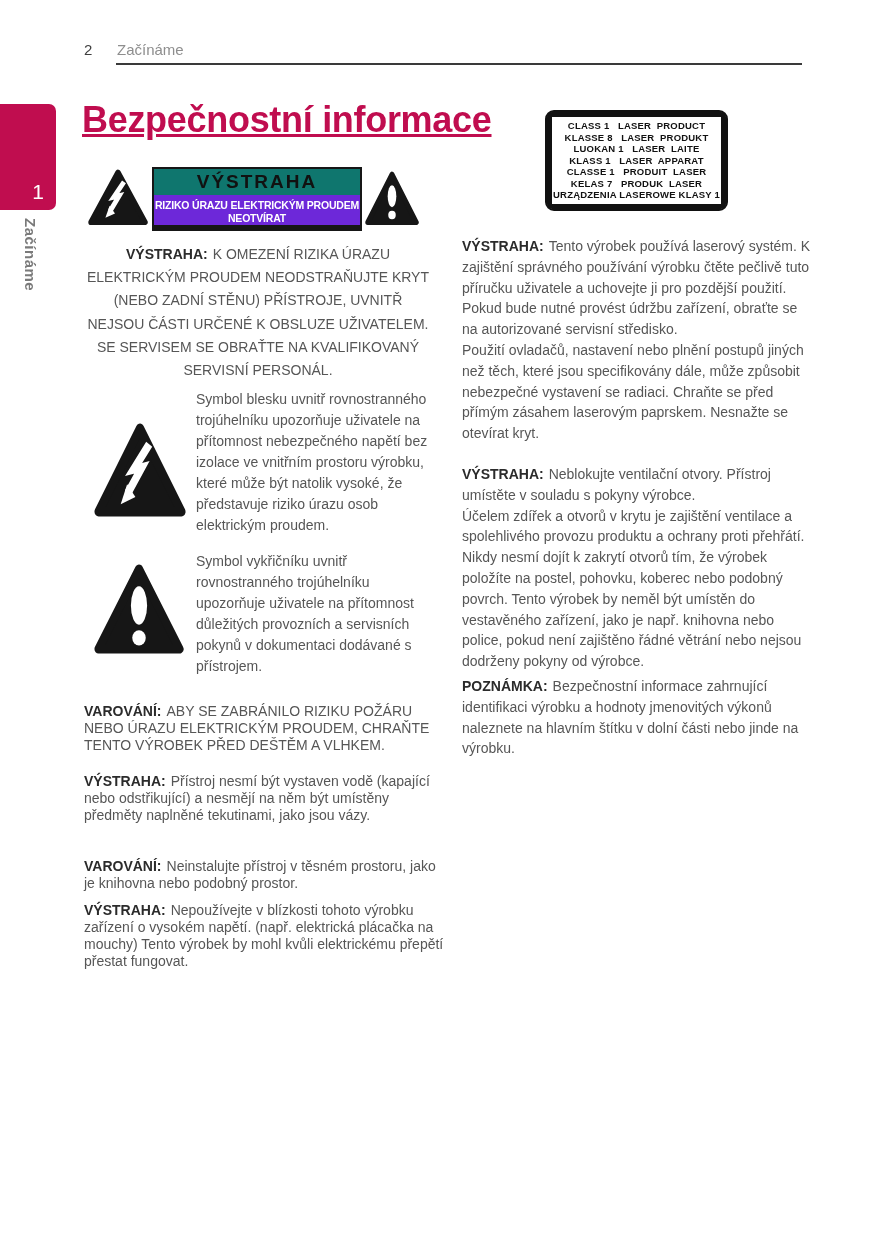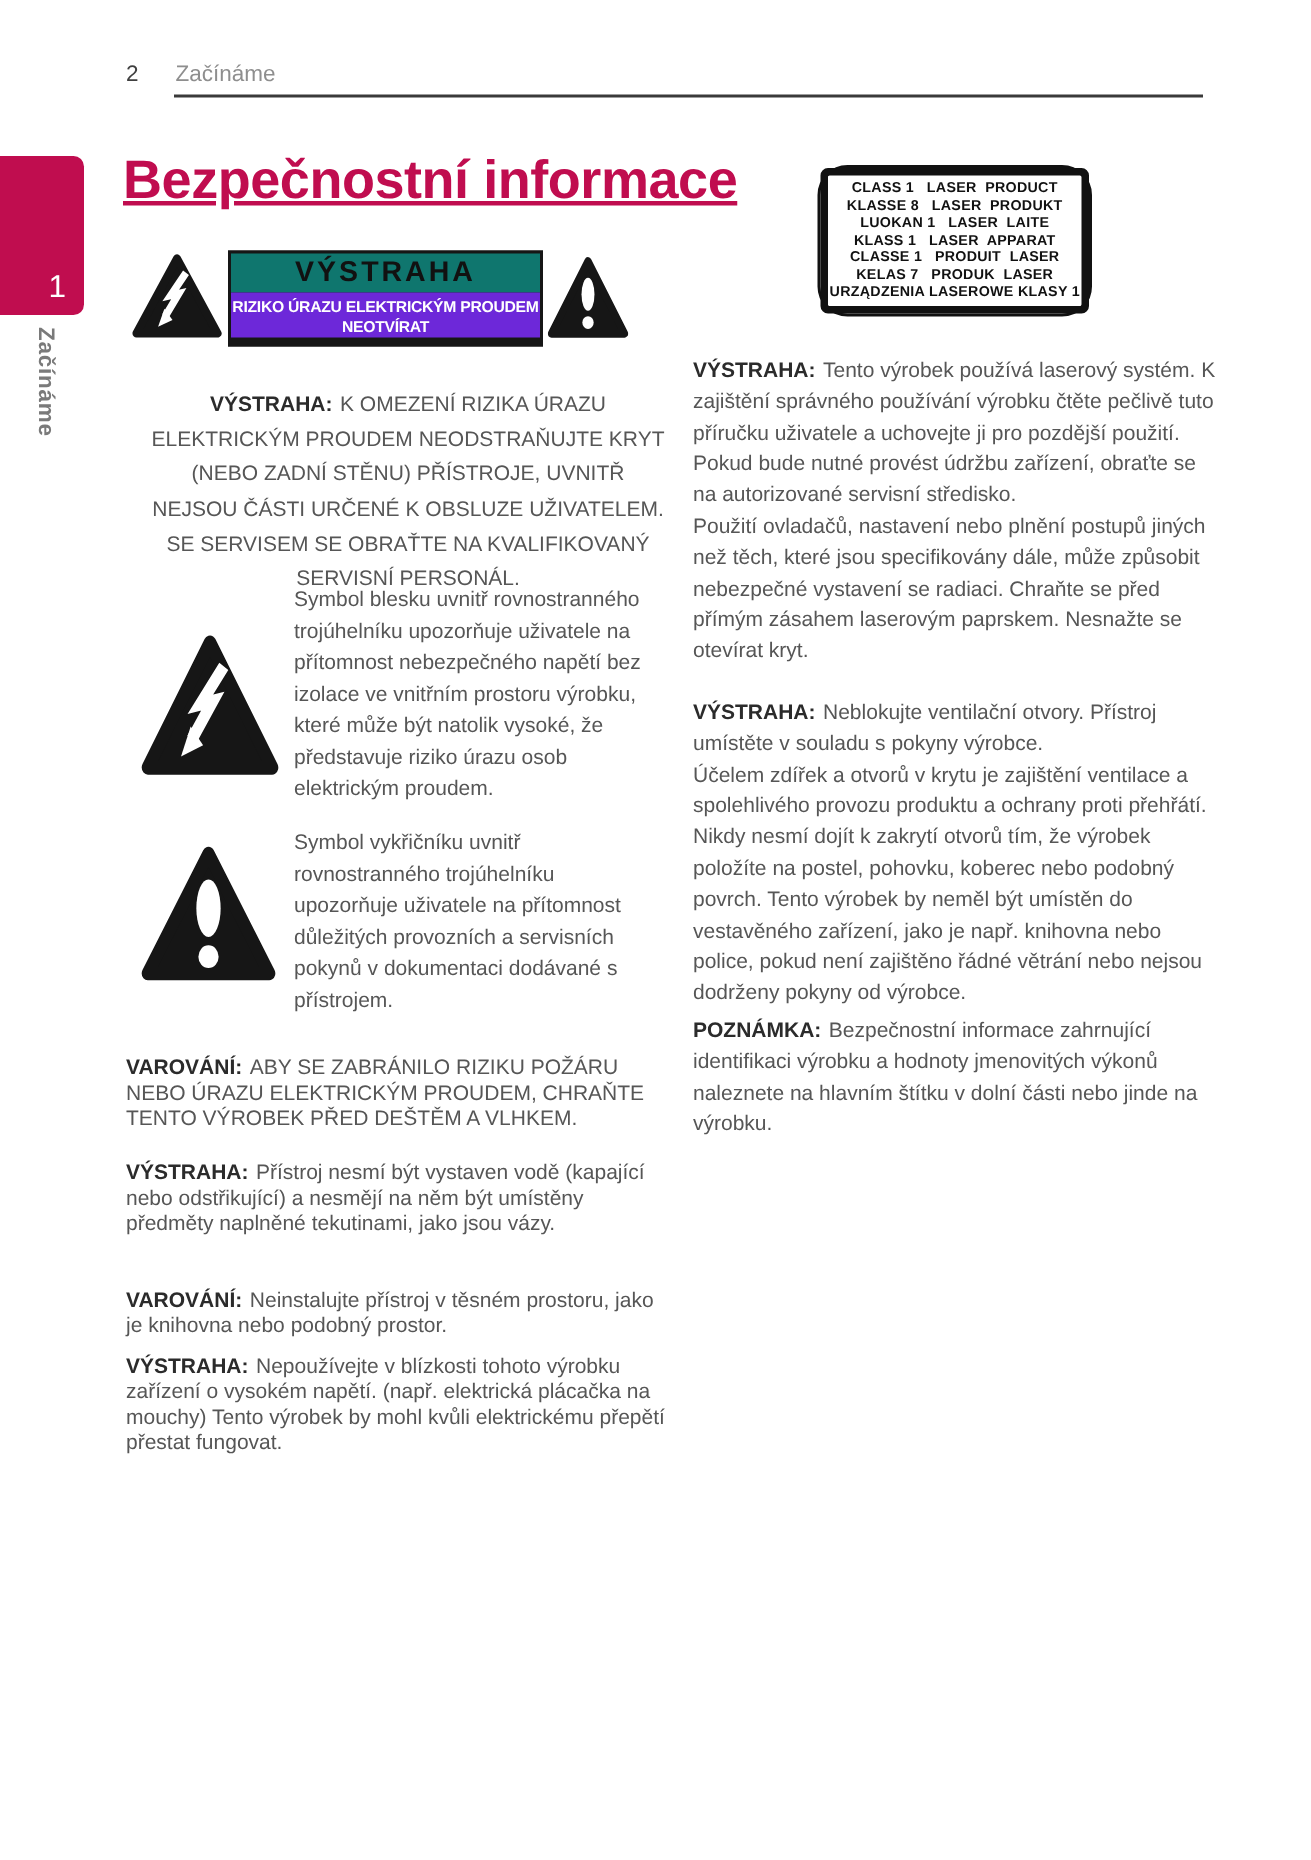--- a/index.html
+++ b/index.html
@@ -43,21 +43,21 @@
   
   .body-p { font-size:14px; line-height:21px; color:#565656; }
   .body-p b, .caps-p b { color:#2b2b2b; margin-right:5px; font-weight:bold; }
   .caps-p { font-size:14px; line-height:23.2px; color:#565656; text-align:center; }
   .lh22 { line-height:17px; }
   .lh21 { line-height:20.8px; }
 
   
   .laser-box {
     left:545px; top:110px; width:183px; height:101px;
-    border:2px solid #111111; border-radius:20px; padding:0; background:#ffffff;
+    border:2px solid #111111; border-radius:9px; padding:0; background:#ffffff;
   }
   .laser-inner {
     width:100%; height:100%; border:5px solid #111111; border-radius:5px;
     display:flex; flex-direction:column; justify-content:center; align-items:center;
     padding:1px 2px;
   }
   .laser-line {
     font-size:9.5px; font-weight:bold; color:#111111; line-height:11.6px;
     white-space:pre; letter-spacing:0.2px;
   }
@@ -95,21 +95,21 @@
   </div>
 
   <span class="abs" style="left:365px; top:170px;">
     <svg width="54" height="56" viewBox="0 0 100 92" preserveAspectRatio="none">
       <path d="M50 7 L95 86 H5 Z" fill="#161616" stroke="#161616" stroke-width="9" stroke-linejoin="round"></path>
       <ellipse cx="50" cy="43" rx="8" ry="18" fill="#ffffff"></ellipse>
       <circle cx="50" cy="74" r="7" fill="#ffffff"></circle>
     </svg>
   </span>
 
-  <p class="abs caps-p" style="left:84px; top:258px; width:348px;margin-left:14px;">
+  <p class="abs caps-p" style="left:84px; top:243px; width:348px;">
     <b>VÝSTRAHA:</b><span>K OMEZENÍ RIZIKA ÚRAZU ELEKTRICKÝM PROUDEM NEODSTRAŇUJTE KRYT (NEBO ZADNÍ STĚNU) PŘÍSTROJE, UVNITŘ NEJSOU ČÁSTI URČENÉ K OBSLUZE UŽIVATELEM. SE SERVISEM SE OBRAŤTE NA KVALIFIKOVANÝ SERVISNÍ PERSONÁL.</span>
   </p>
 
   <span class="abs" style="left:94px; top:421px;">
     <svg width="92" height="97" viewBox="0 0 100 92" preserveAspectRatio="none">
       <path d="M50 7 L95 86 H5 Z" fill="#161616" stroke="#161616" stroke-width="9" stroke-linejoin="round"></path>
       <path d="M60 22 L43 46 L52 44 L37 68" stroke="#ffffff" stroke-width="8" fill="none"></path>
       <polygon points="29,79 45,72 36,60" fill="#ffffff"></polygon>
     </svg>
   </span>

